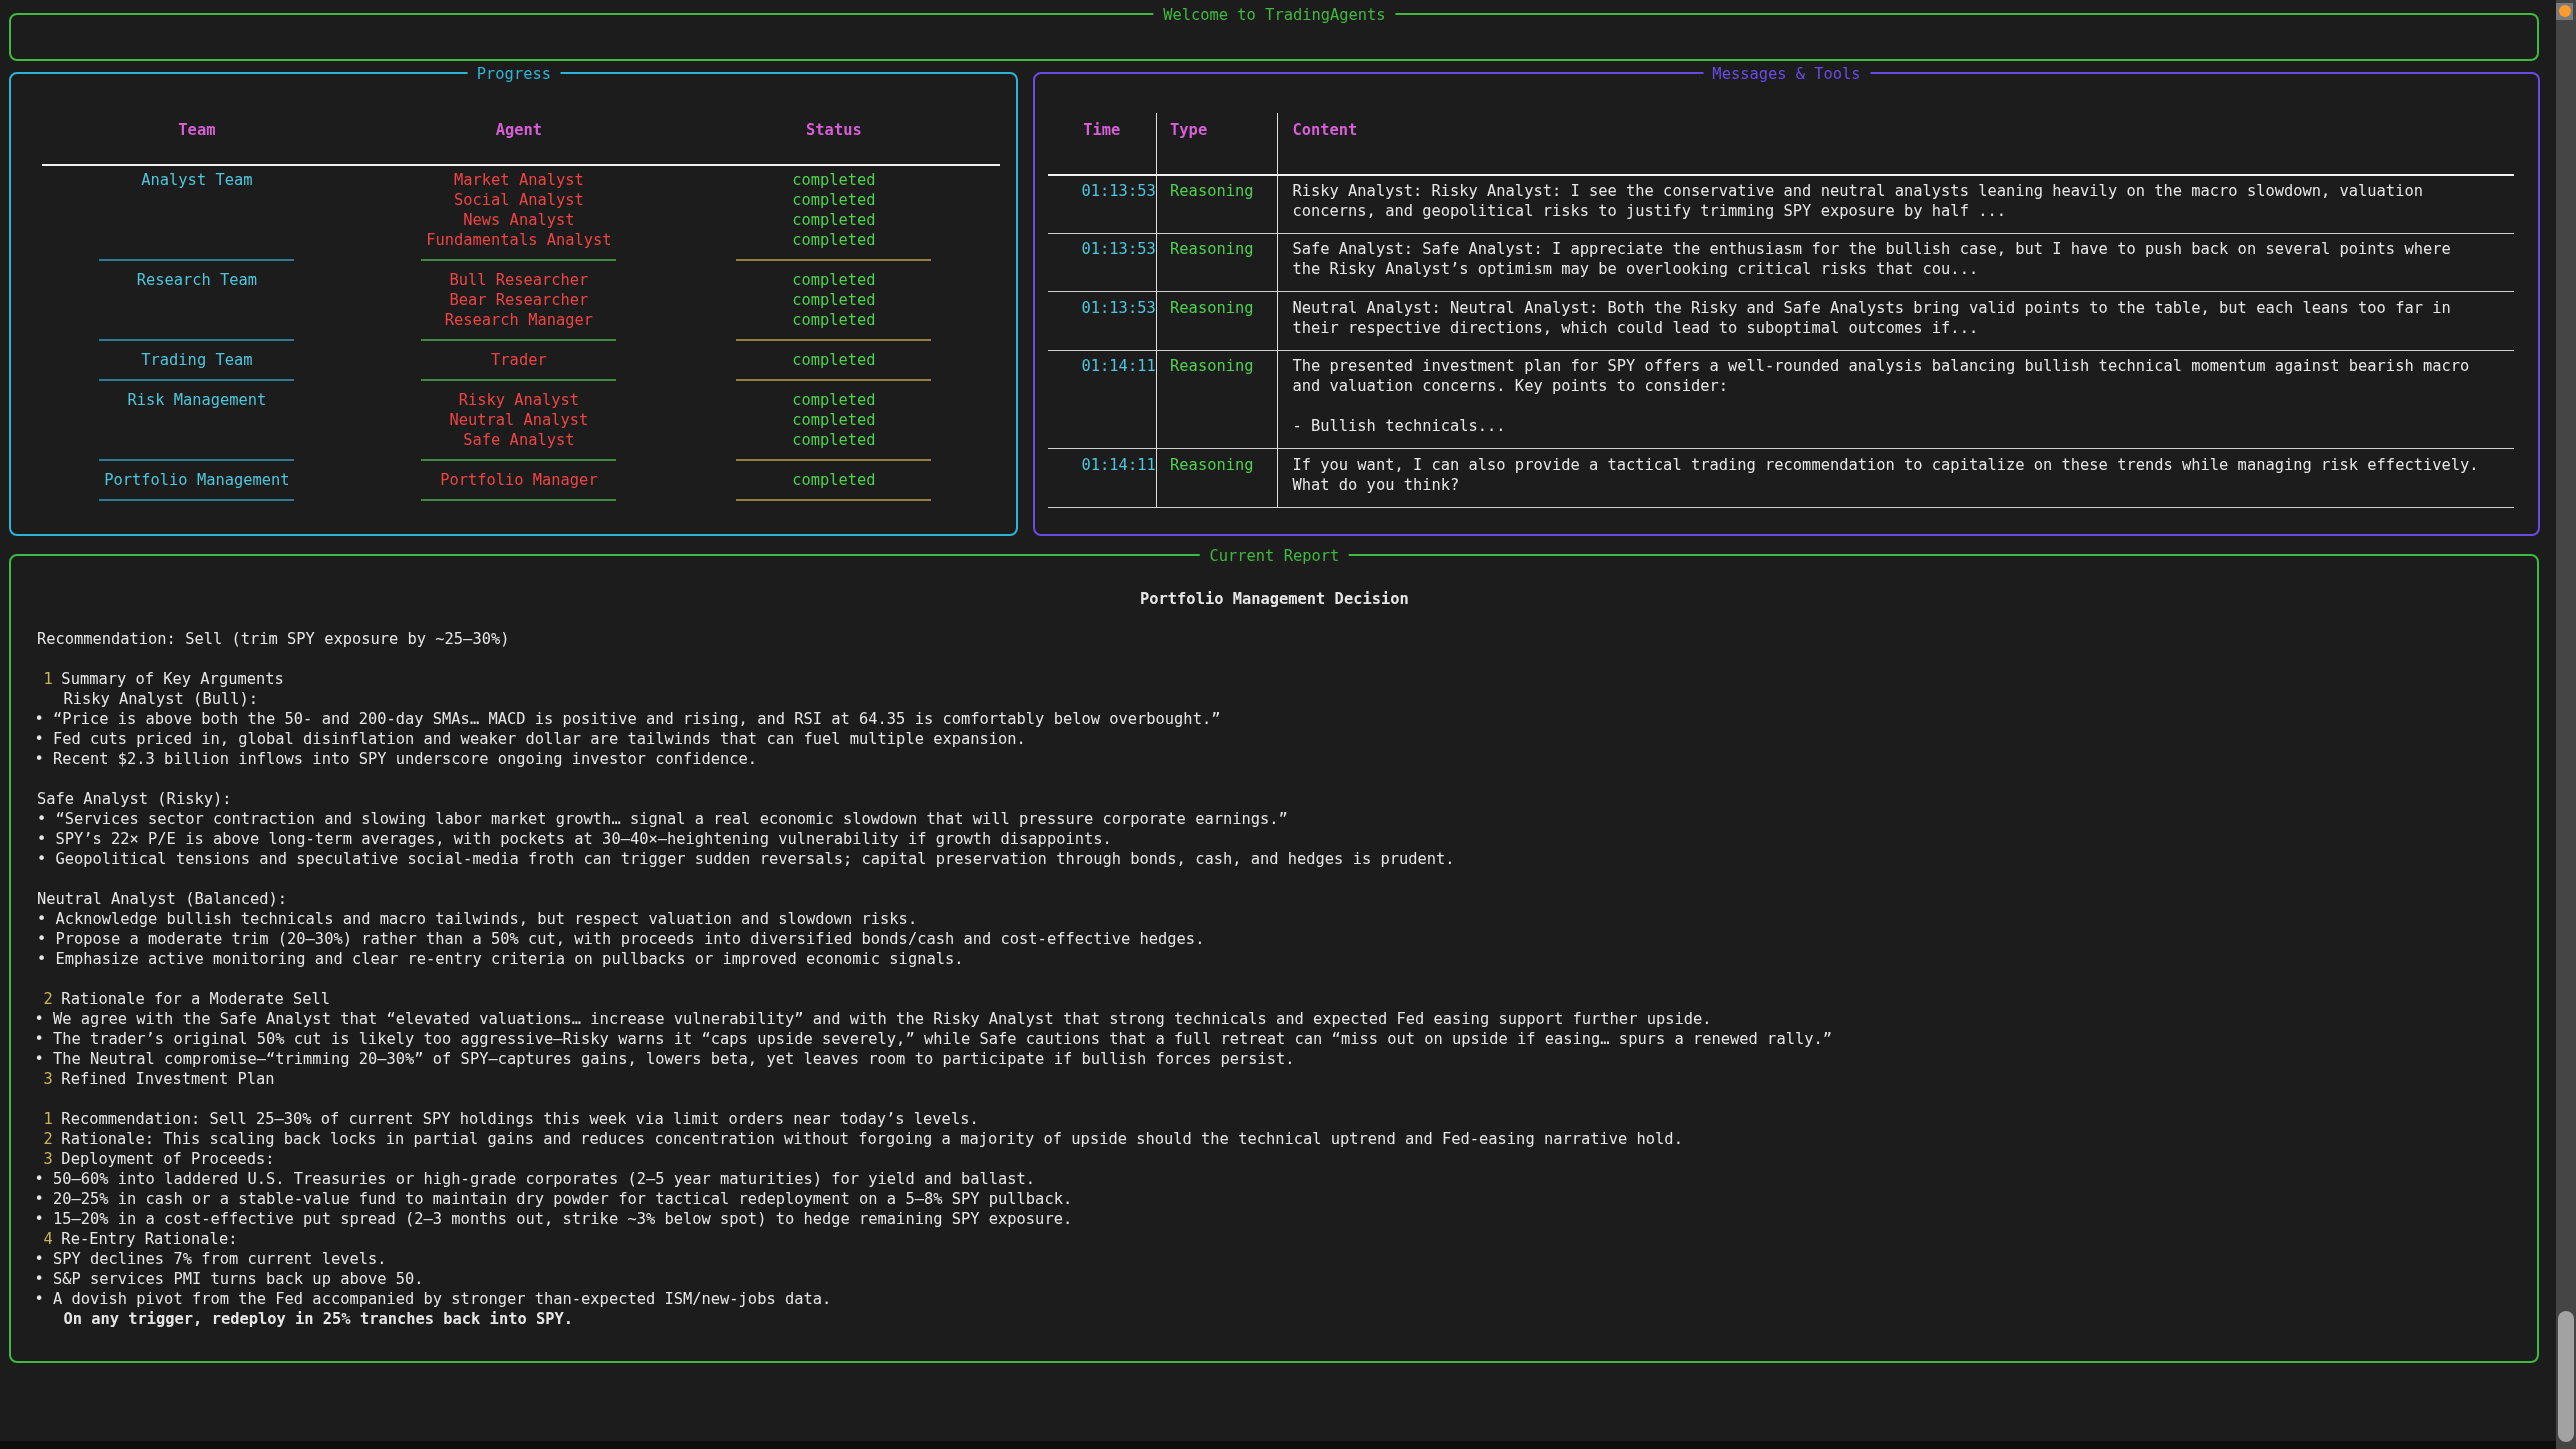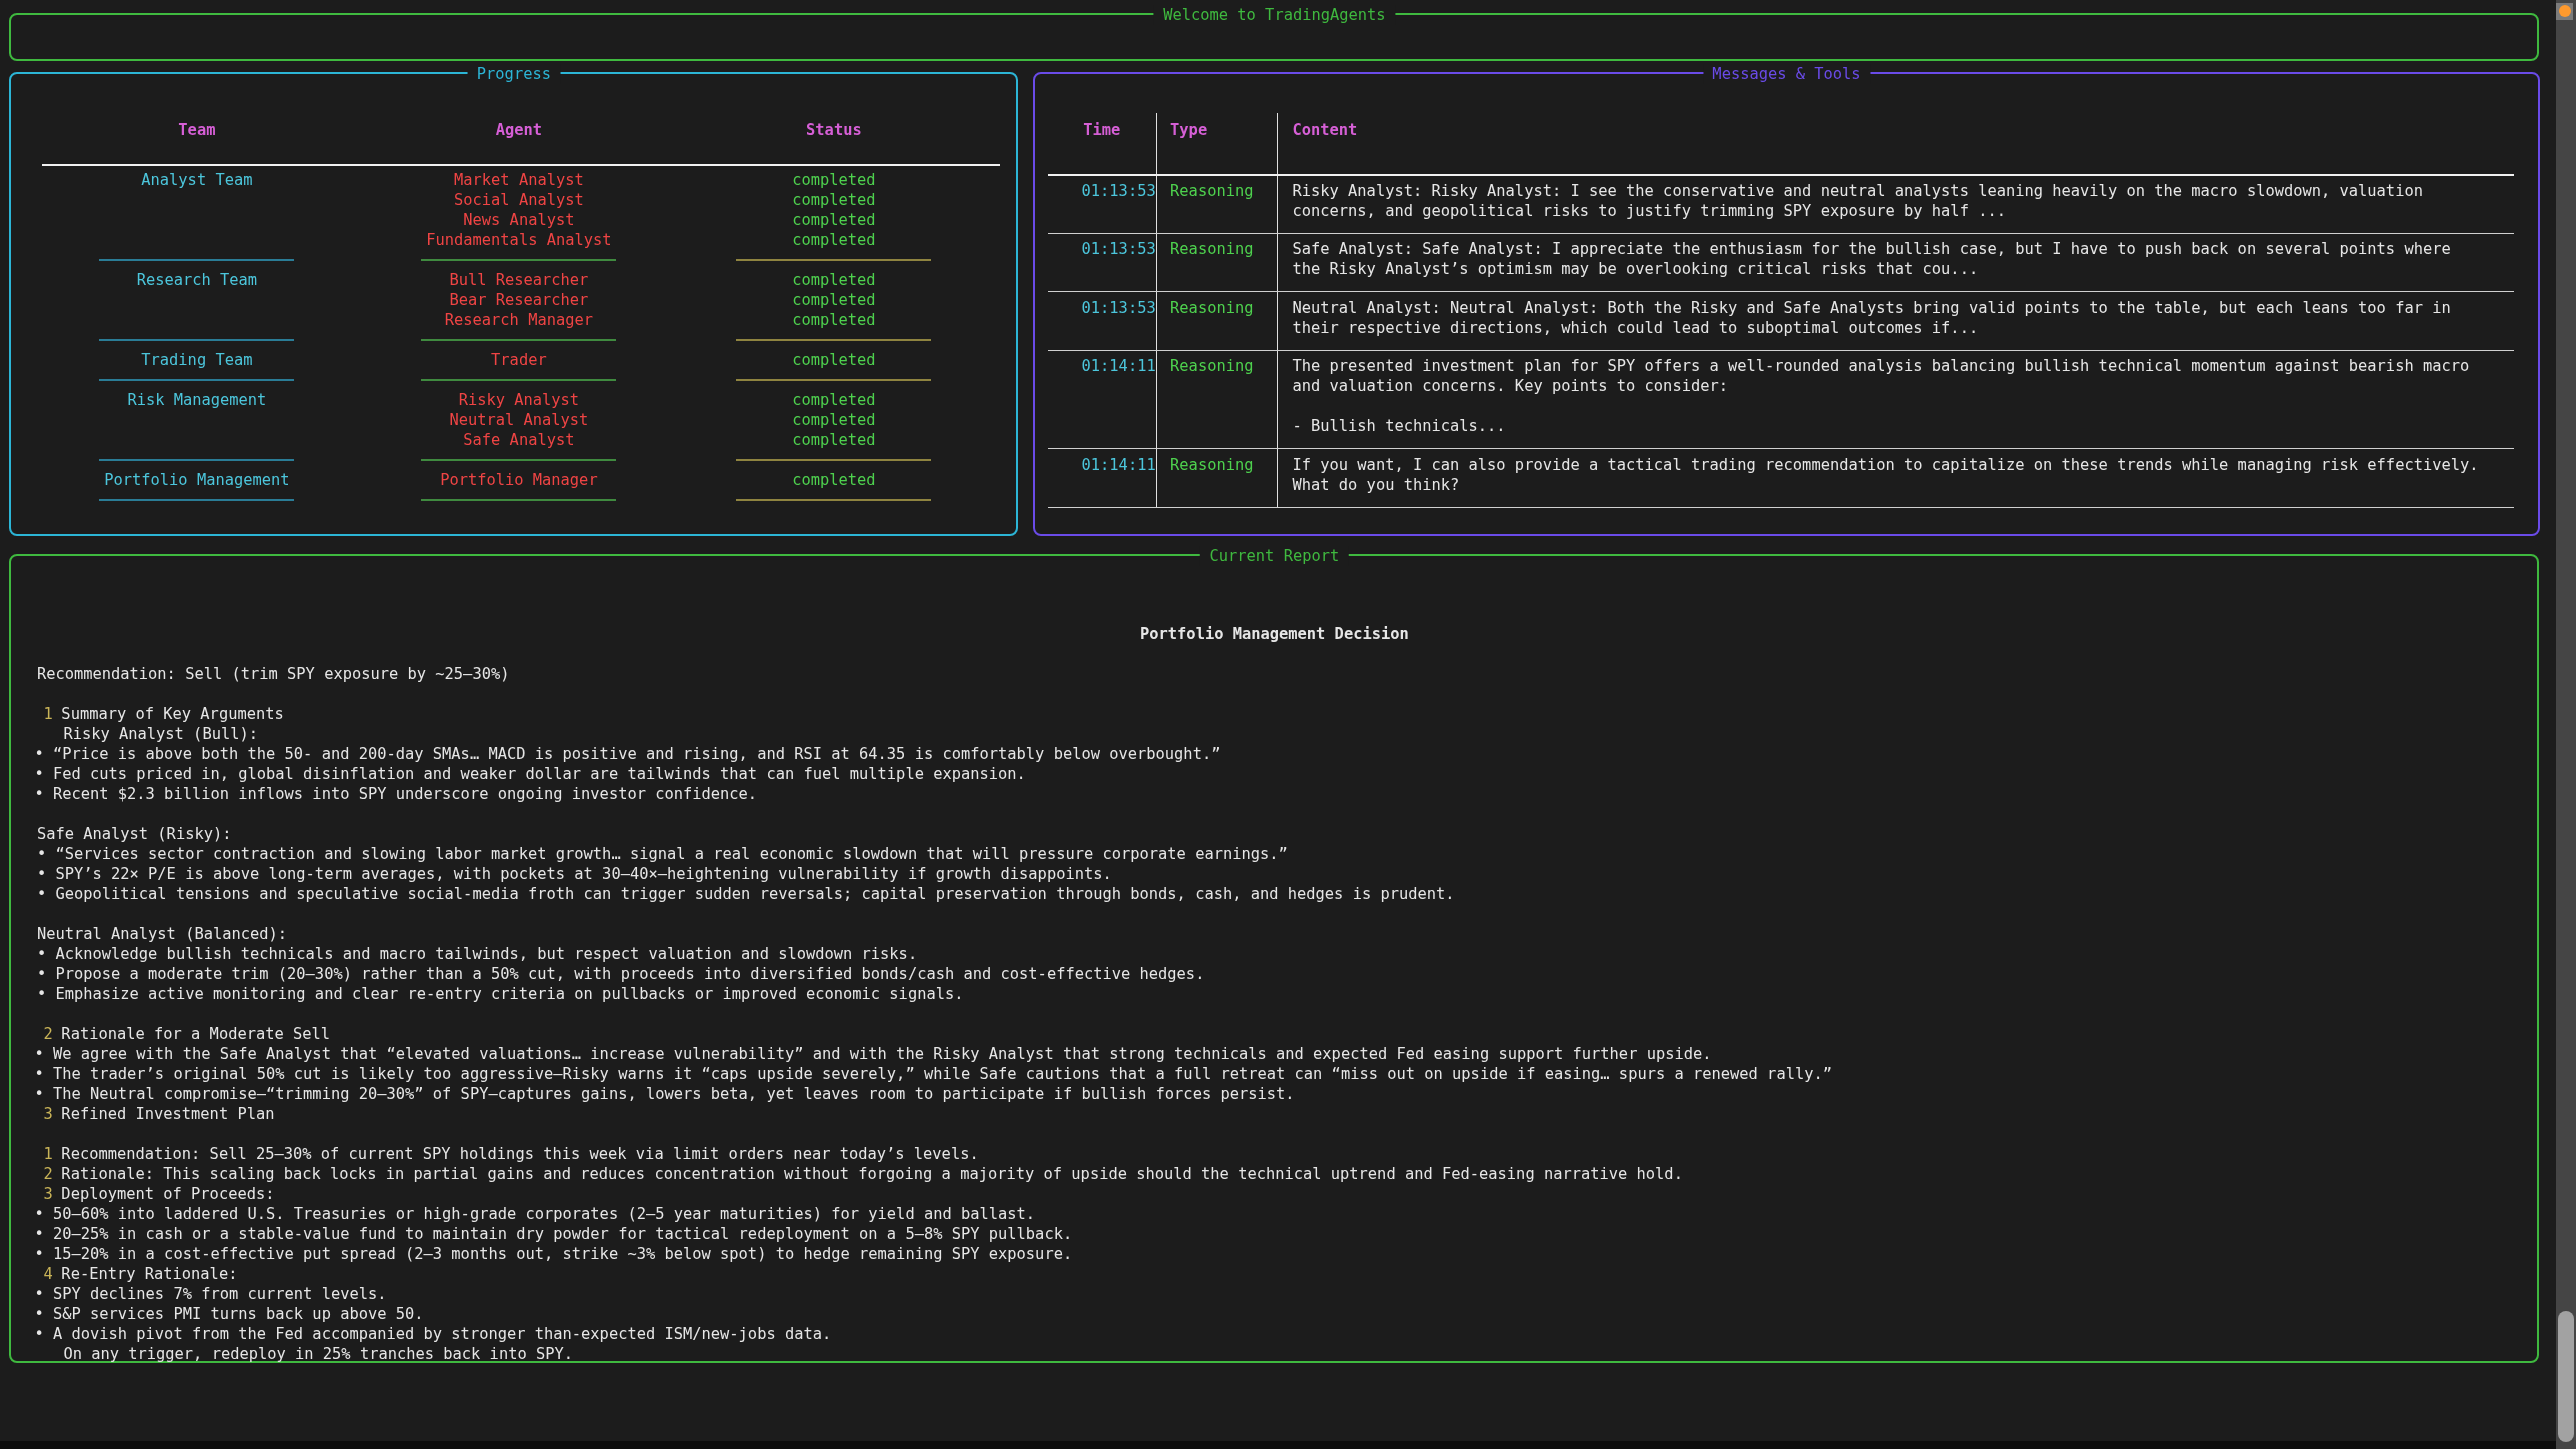--- a/index.html
+++ b/index.html
@@ -50,26 +50,26 @@
   .mrow { border-bottom:1.3px solid #d0d0d0; }
   .mrow > div { padding-top:5.4px; padding-bottom:12px; }
   .mc.time { text-align:right; color:#4cc6dc; border-right:1.3px solid #e0e0e0; }
   .mc.type { padding-left:13.4px; color:#4ed14e; border-right:1.3px solid #e0e0e0; }
   .mc.content { padding-left:14.8px; padding-right:20px; color:#e6e6e6; }
   .cline { min-height:20px; white-space:pre; }
 
   
   .report-body { padding-top:33px; color:#e6e6e6; }
   .rl { min-height:20px; white-space:pre; }
-  .rl.center { text-align:center; font-weight:bold;margin-top:35px; }
+  .rl.center { text-align:center; font-weight:bold; }
   .sp { height:20px; }
   .l0  { padding-left:25.5px; }
   .sub { padding-left:52px; }
   .b2  { padding-left:23px; }
-  .cont{ padding-left:52px; }
+  .cont{ padding-left:52px;font-weight:bold; }
   .numl{ padding-left:32px; }
   .numl .num { color:#c9b458; margin-right:8.7px; }
 
   
   #stats-panel .stats-text { color:#e8e8e8; }
 
   
   .scrollbar-track { position:absolute; right:0; top:0; width:20px; height:1449px; background:#454545; }
   .scroll-marker { position:absolute; right:2.7px; top:2.7px; width:17.4px; height:17.4px; background:#7b7b7b; display:flex; align-items:center; justify-content:center; }
   .scroll-marker .dot { width:12px; height:12px; border-radius:50%; background:#ff9a2e; }

